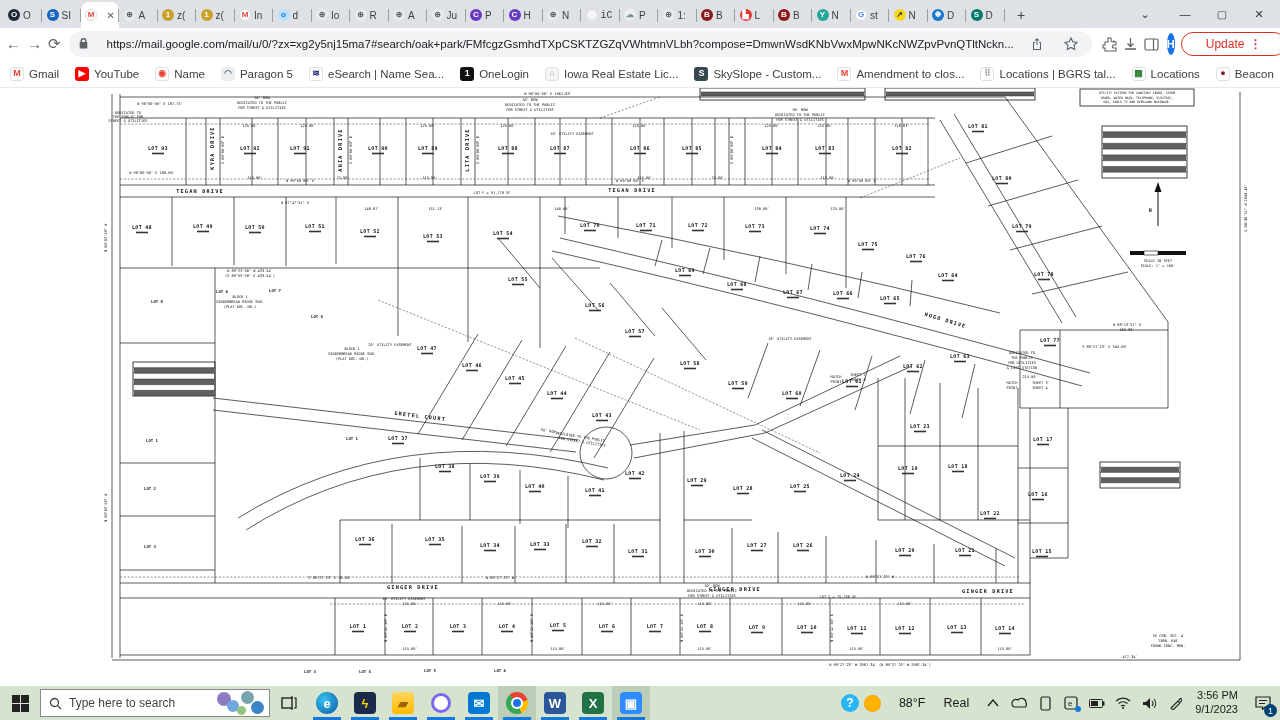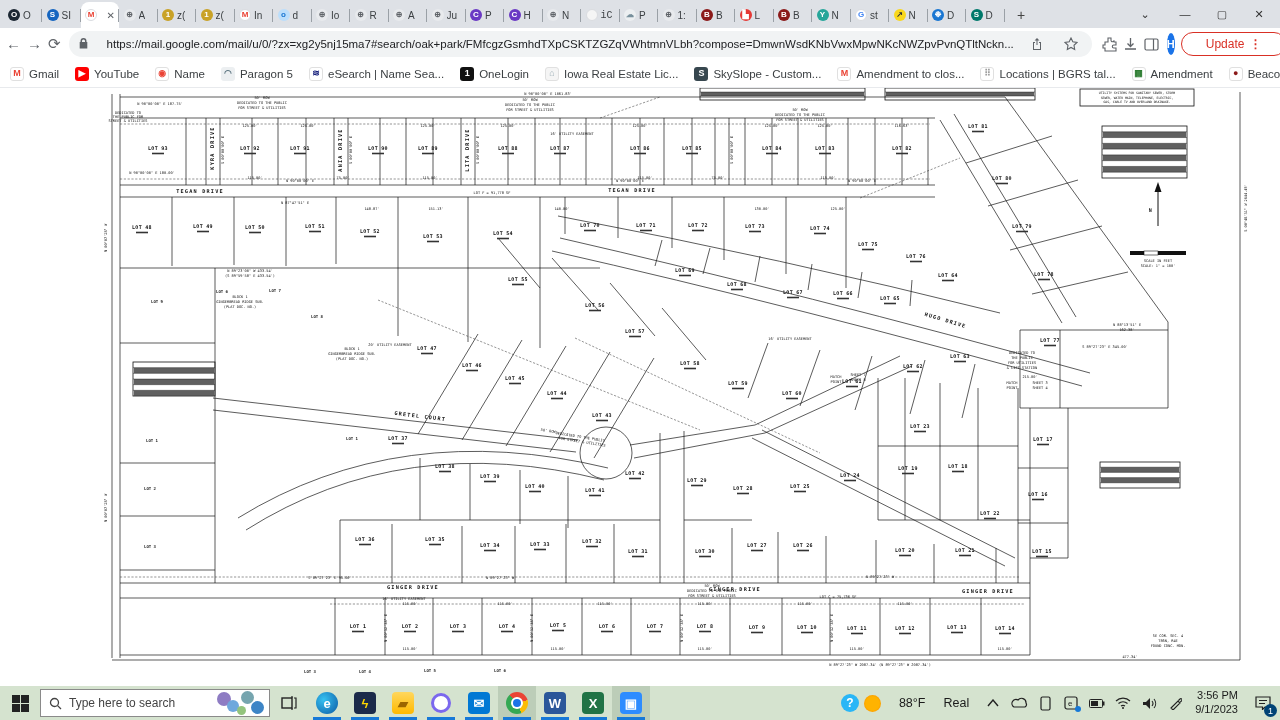--- a/index.html
+++ b/index.html
@@ -313,21 +313,21 @@
         <span class="bm">
           <span class="fav" style="background: rgb(255, 255, 255); color: rgb(234, 67, 53); border: 1px solid rgb(224, 224, 224);">M</span>
           <span>Amendment to clos...</span>
         </span>
         <span class="bm">
           <span class="fav" style="background: rgb(255, 255, 255); color: rgb(158, 158, 158); border: 1px solid rgb(224, 224, 224);">⠿</span>
           <span>Locations | BGRS tal...</span>
         </span>
         <span class="bm">
           <span class="fav" style="background: rgb(255, 255, 255); color: rgb(46, 125, 50); border: 1px solid rgb(224, 224, 224);">▦</span>
-          <span>Amendment</span>
+          <span>Locations</span>
         </span>
         <span class="bm">
           <span class="fav" style="background: rgb(255, 255, 255); color: rgb(139, 26, 26); border: 1px solid rgb(224, 224, 224);">●</span>
           <span>Beacon</span>
         </span>
       </span>
 
   </div>
 
   <div id="content">

